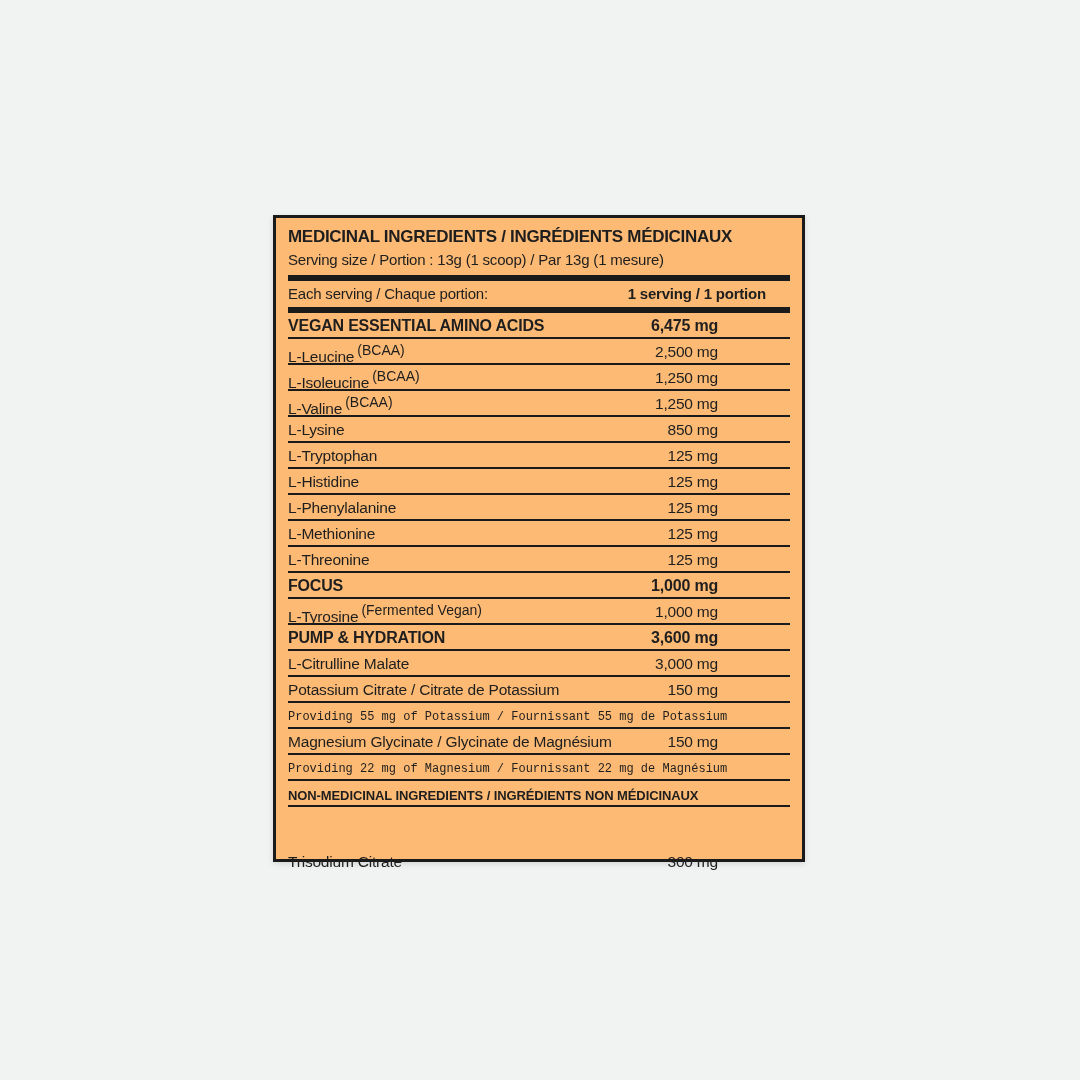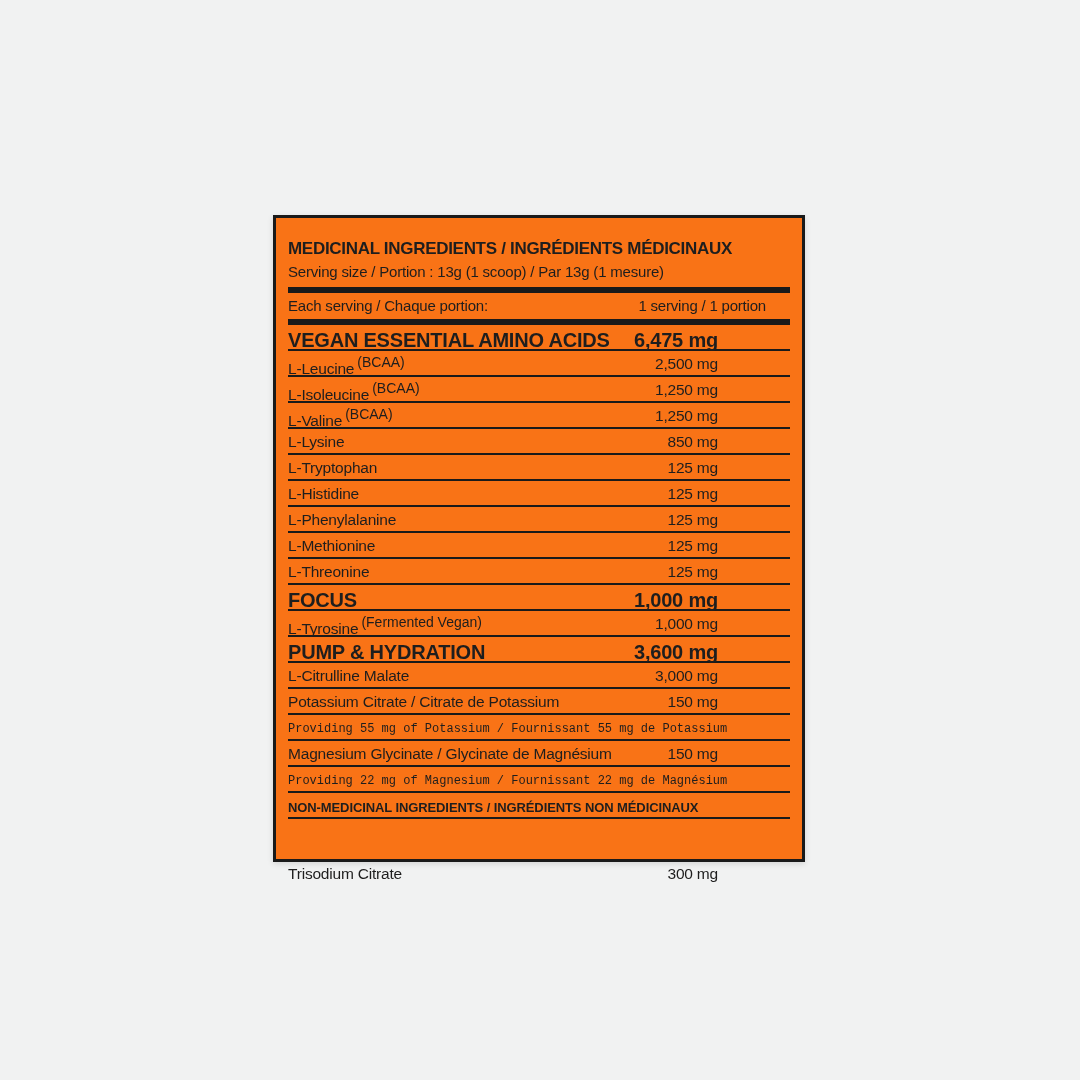--- a/index.html
+++ b/index.html
@@ -10,23 +10,23 @@
     color: #1e1e1e;
     position: relative;
     overflow: hidden;
   }
   .label-box {
     position: absolute;
     left: 273px;
     top: 215px;
     width: 532px;
     height: 647px;
-    background: #f97316;
+    background: #fdba74;
     border: 3px solid #1a1a1a;
-    padding: 12px 12px;
+    padding: 0 12px;
     box-shadow: 0 2px 6px rgba(0,0,0,0.12);
   }
   .title {
     font-size: 17px;
     font-weight: bold;
     letter-spacing: -0.3px;
     padding-top: 9px;
     height: 33px;
     white-space: nowrap;
   }
@@ -42,36 +42,36 @@
   }
   .each-serving {
     display: flex;
     justify-content: space-between;
     align-items: center;
     height: 26px;
     font-size: 15px;
     letter-spacing: -0.2px;
   }
   .each-serving .each-value {
-    font-weight: normal;
+    font-weight: bold;
     padding-right: 24px;
   }
   .row {
     display: flex;
     justify-content: space-between;
     align-items: flex-start;
     height: 26px;
     padding-top: 4px;
     border-bottom: 2px solid #1a1a1a;
     font-size: 15.5px;
     letter-spacing: -0.2px;
     white-space: nowrap;
   }
   .row .row-amount { padding-right: 72px; }
-  .row.section { font-weight: bold; font-size: 20px; }
+  .row.section { font-weight: bold; font-size: 16px; }
   .row.note { font-size: 12px; padding-top: 7px; letter-spacing: 0; font-family: Liberation Mono, monospace; }
   .row.subheader { font-weight: bold; font-size: 13px; padding-top: 7px; letter-spacing: -0.1px; }
   .row:last-child { border-bottom: none; height: 28px; padding-top: 7px; margin-top: 39px; }
   sup.qual {
     font-size: 14px;
     letter-spacing: 0;
     position: relative;
     top: -1px;
     margin-left: 3px;
   }

